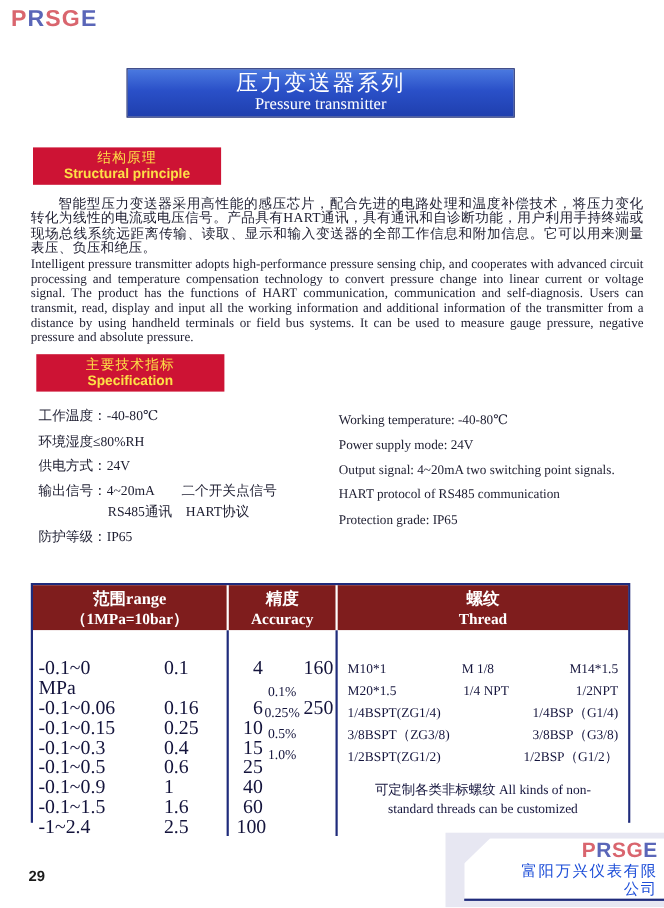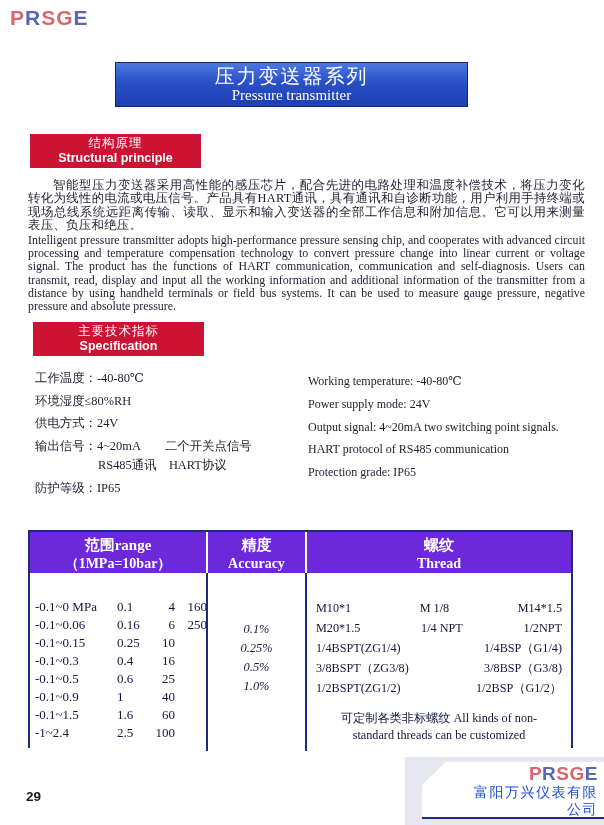--- a/index.html
+++ b/index.html
@@ -20,21 +20,21 @@
     position:absolute;left:115px;top:62px;width:353px;height:45px;
     background:linear-gradient(180deg,#4a79e0 0%,#2a50c8 45%,#1f3fae 100%);
     border:1px solid #15256f;
     text-align:center;color:#ffffff;box-sizing:border-box;padding-top:3px;
   }
   .banner-zh{font-size:20px;line-height:20px;letter-spacing:2px;}
   .banner-en{font-size:15px;line-height:19px;}
   
   .secbox{
     position:absolute;width:171px;height:34px;
-    color:#ffffff;text-align:center;box-sizing:border-box;padding-top:2px;
+    color:#fde047;text-align:center;box-sizing:border-box;padding-top:2px;
   }
   .sec1{left:30px;top:134px;}
   .sec2{left:33px;top:322px;}
   .sec-zh{font-size:12.5px;line-height:15px;letter-spacing:1px;}
   .sec-en{font-family:"Liberation Sans","DejaVu Sans",sans-serif;font-weight:bold;font-size:12.5px;line-height:14px;}
   
   .para{position:absolute;left:28px;width:557px;text-align:justify;}
   .para-zh{top:179px;font-size:12.4px;line-height:13.4px;text-indent:25px;letter-spacing:0.3px;}
   .para-en{top:234px;font-size:11.9px;line-height:13.2px;}
   
@@ -43,33 +43,33 @@
   .specs-en{left:308px;top:375px;width:285px;font-size:12px;}
   .spec-line{margin-bottom:9.5px;line-height:13px;white-space:pre;}
   .specs-en .spec-line{margin-bottom:9.8px;}
   .spec-indent{margin-left:63px;margin-top:-3px;}
   
   .spec-table{
     position:absolute;left:28px;top:530px;width:545px;height:218px;
     box-sizing:border-box;border:2px solid #1f2b7b;
     display:flex;flex-direction:column;color:#14143c;
   }
-  .t-head{display:flex;height:44px;background:#6d28d9;color:#ffffff;}
+  .t-head{display:flex;height:44px;background:#7f1d1d;color:#ffffff;}
   .t-hcell{box-sizing:border-box;text-align:center;font-weight:bold;padding-top:3px;}
   .t-hcell .h-zh{font-size:15px;line-height:20px;}
   .t-hcell .h-en{font-size:14px;line-height:18px;}
   .t-hc1{width:178px;border-right:2px solid #ffffff;}
   .t-hc2{width:99px;border-right:2px solid #ffffff;}
   .t-hc3{flex:1;}
   .t-body{display:flex;flex:1;background:#ffffff;}
   .t-c1{width:178px;box-sizing:border-box;border-right:2px solid #1f2b7b;padding:25px 0 0 5px;}
-  .range-row{display:grid;grid-template-columns:82px 34px 24px 32px;line-height:18px;font-size:13px;}
+  .range-row{display:grid;grid-template-columns:82px 34px 24px 32px;line-height:18px;font-size:18px;gap:32px;}
   .range-row .rc2{text-align:left;}
   .range-row .rc3,.range-row .rc4{text-align:right;}
-  .t-c2{width:99px;box-sizing:border-box;border-right:2px solid #1f2b7b;text-align:center;padding-top:47px;font-style:italic;}
+  .t-c2{width:99px;box-sizing:border-box;border-right:2px solid #1f2b7b;text-align:center;padding-top:47px;}
   .acc-val{line-height:19px;font-size:12.4px;}
   .t-c3{flex:1;box-sizing:border-box;padding:25px 9px 8px 9px;font-size:12.2px;}
   .thread-row{display:flex;justify-content:space-between;line-height:20px;}
   .thread-note{margin-top:12px;text-align:center;line-height:16.5px;font-size:12.2px;}
   
   .page-num{
     position:absolute;left:26px;top:789px;
     font-family:"Liberation Sans","DejaVu Sans",sans-serif;
     font-weight:bold;font-size:13.5px;color:#1b1b1b;
   }
@@ -158,21 +158,21 @@
           </div>
         <div class="range-row">
             <span class="rc1">-0.1~0.15</span>
             <span class="rc2">0.25</span>
             <span class="rc3">10</span>
             <span class="rc4"></span>
           </div>
         <div class="range-row">
             <span class="rc1">-0.1~0.3</span>
             <span class="rc2">0.4</span>
-            <span class="rc3">16</span>
+            <span class="rc3">15</span>
             <span class="rc4"></span>
           </div>
         <div class="range-row">
             <span class="rc1">-0.1~0.5</span>
             <span class="rc2">0.6</span>
             <span class="rc3">25</span>
             <span class="rc4"></span>
           </div>
         <div class="range-row">
             <span class="rc1">-0.1~0.9</span>

